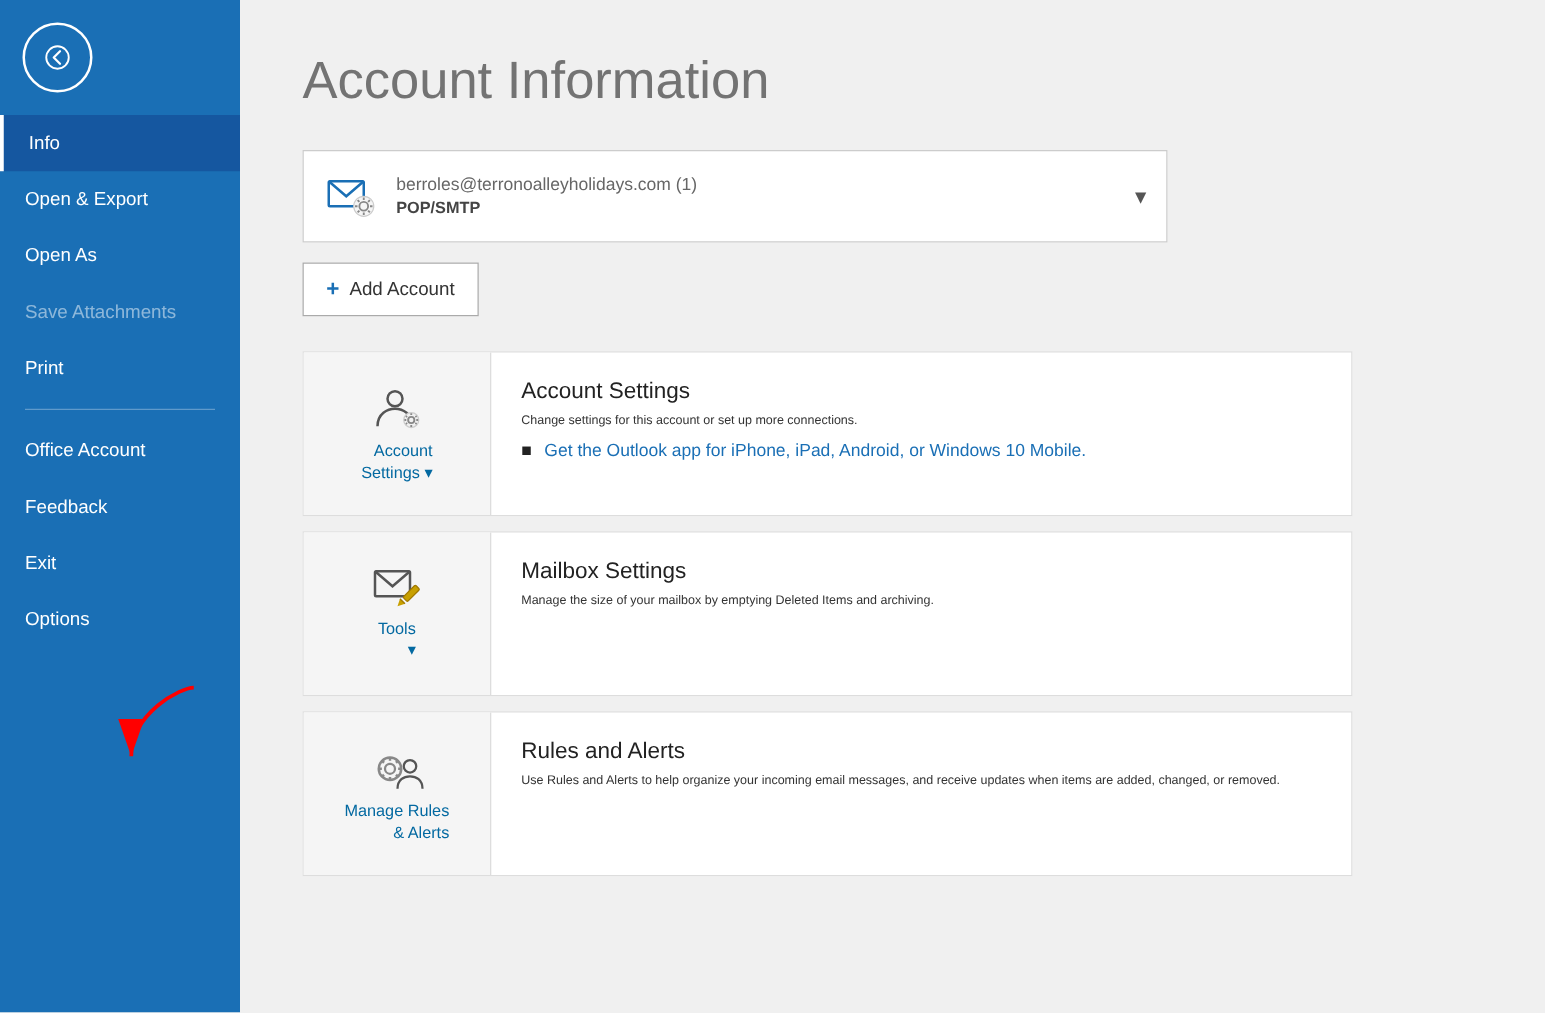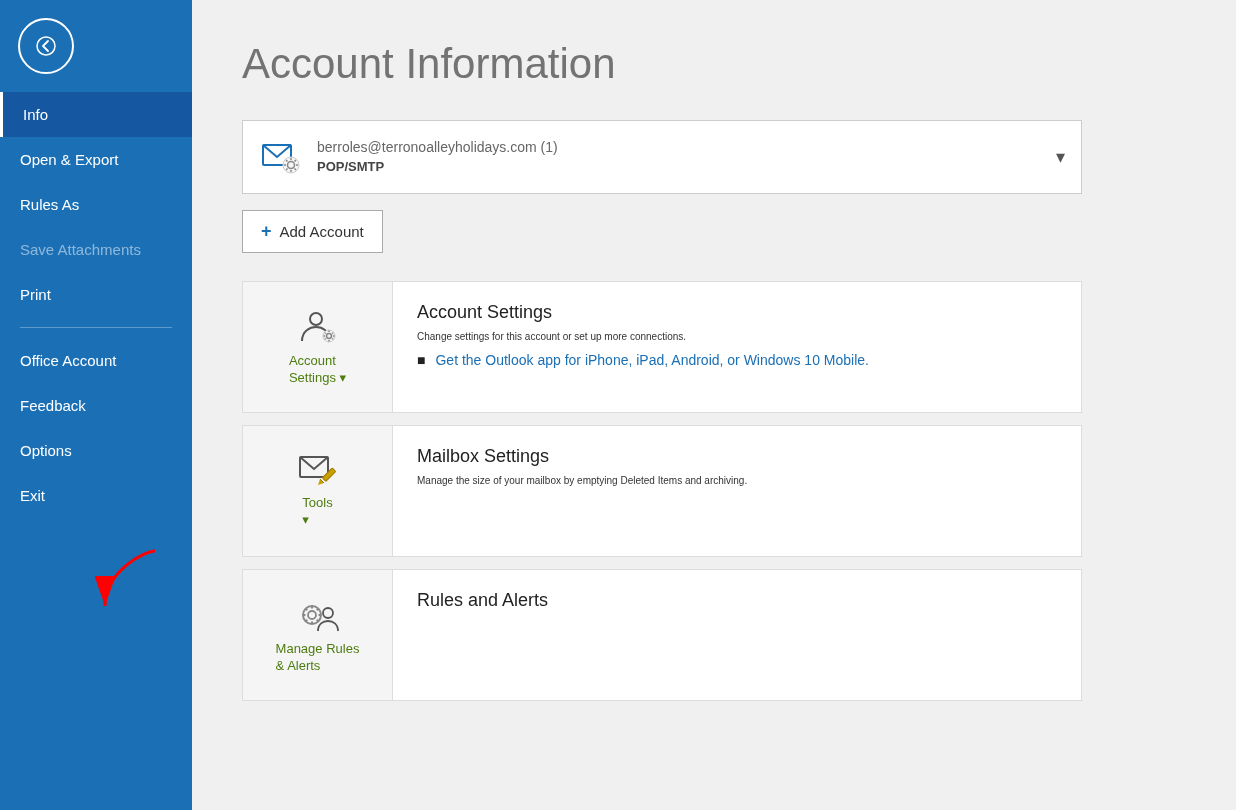--- a/index.html
+++ b/index.html
@@ -77,21 +77,21 @@
       margin-bottom: 32px;
     }
 
     
     .account-dropdown {
       background: white;
       border: 1px solid #ccc;
       padding: 14px 16px;
       display: flex;
       align-items: center;
-      width: 840px;
+      width: 692px;
       max-width: 100%;
       cursor: pointer;
       margin-bottom: 16px;
       position: relative;
     }
 
     .account-icon {
       width: 44px;
       height: 44px;
       margin-right: 14px;
@@ -168,22 +168,22 @@
       background: #f5f5f5;
       border: none;
       border-right: 1px solid #ddd;
       display: flex;
       flex-direction: column;
       align-items: center;
       justify-content: center;
       cursor: pointer;
       gap: 6px;
       font-size: 13px;
-      color: #4d7c0f;
-      text-align: left;
+      color: #0369a1;
+      text-align: right;
       line-height: 1.3;
       padding: 10px;
     }
 
     .card-body {
       padding: 20px 24px;
       flex: 1;
     }
 
     .card-title {
@@ -231,42 +231,42 @@
     </button>
 
     <nav class="sidebar-nav">
       <div class="sidebar-item active">
         <span>Info</span>
       </div>
       <div class="sidebar-item">
         <span>Open &amp; Export</span>
       </div>
       <div class="sidebar-item">
-        <span>Rules As</span>
+        <span>Open As</span>
       </div>
       <div class="sidebar-item disabled">
         <span>Save Attachments</span>
       </div>
       <div class="sidebar-item">
         <span>Print</span>
       </div>
 
       <hr class="sidebar-divider">
 
       <div class="sidebar-item">
         <span>Office Account</span>
       </div>
       <div class="sidebar-item">
         <span>Feedback</span>
       </div>
       <div class="sidebar-item">
+        <span>Exit</span>
+      </div>
+      <div class="sidebar-item">
         <span>Options</span>
-      </div>
-      <div class="sidebar-item">
-        <span>Exit</span>
       </div>
     </nav>
   </div>
 
   <div style="position:absolute; left:85px; bottom:185px; pointer-events:none; z-index:10;">
     <svg width="90" height="80" viewBox="0 0 90 80">
 
       <path d="M 70 10 C 60 10, 20 30, 20 65" stroke="red" stroke-width="3" fill="none" marker-end="url(#arrowhead)"></path>
       <defs>
         <marker id="arrowhead" markerWidth="10" markerHeight="7" refX="10" refY="3.5" orient="auto">
@@ -378,17 +378,18 @@
           <line x1="22.6" y1="13.4" x2="20.8" y2="15.2" stroke="#888" stroke-width="2"></line>
           <line x1="11.2" y1="24.8" x2="9.4" y2="26.6" stroke="#888" stroke-width="2"></line>
 
           <circle cx="32" cy="18" r="5" fill="none" stroke="#555" stroke-width="1.8"></circle>
           <path d="M22 36 C22 29 27 26 32 26 C37 26 42 29 42 36" fill="none" stroke="#555" stroke-width="1.8"></path>
         </svg>
         <span>Manage Rules<br>&amp; Alerts</span>
       </button>
       <div class="card-body">
         <h2 class="card-title">Rules and Alerts</h2>
+        <p class="card-desc">Use Rules and Alerts to help organize your incoming email messages, and receive updates when items are added, changed, or removed.</p>
       </div>
     </div>
 
   </div>
 </div>
 
 </body></html>

